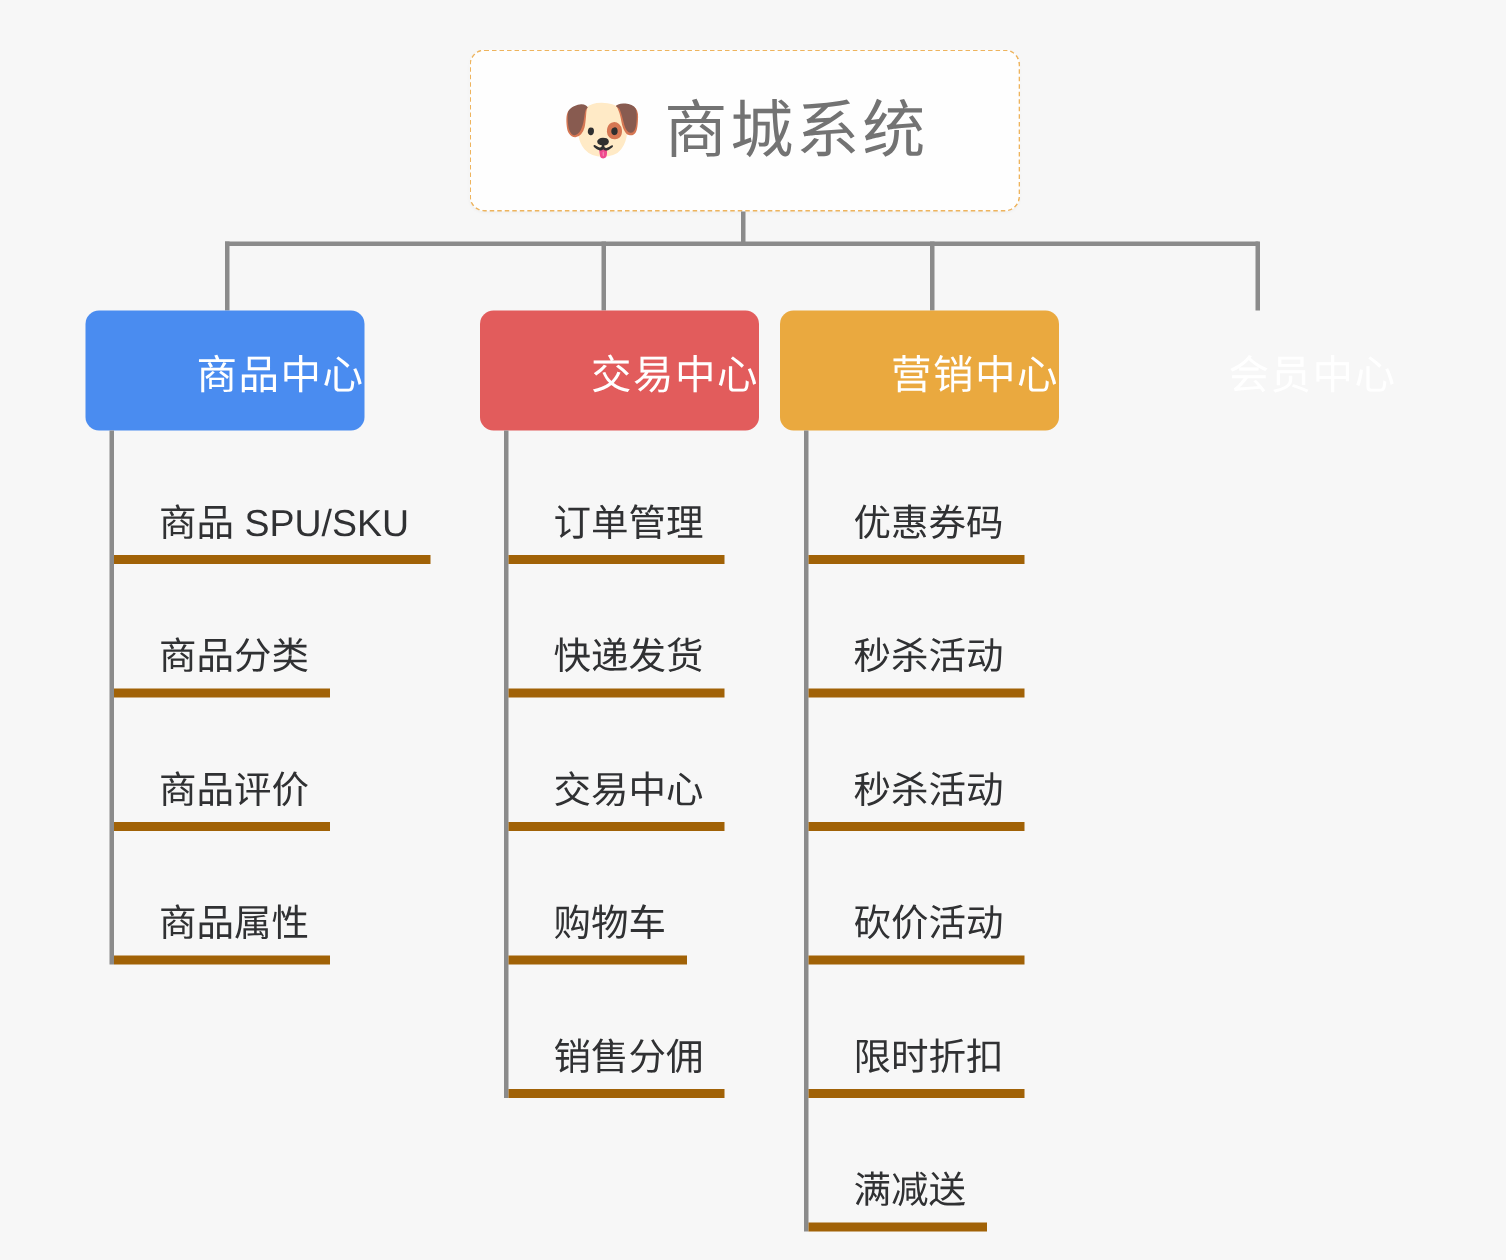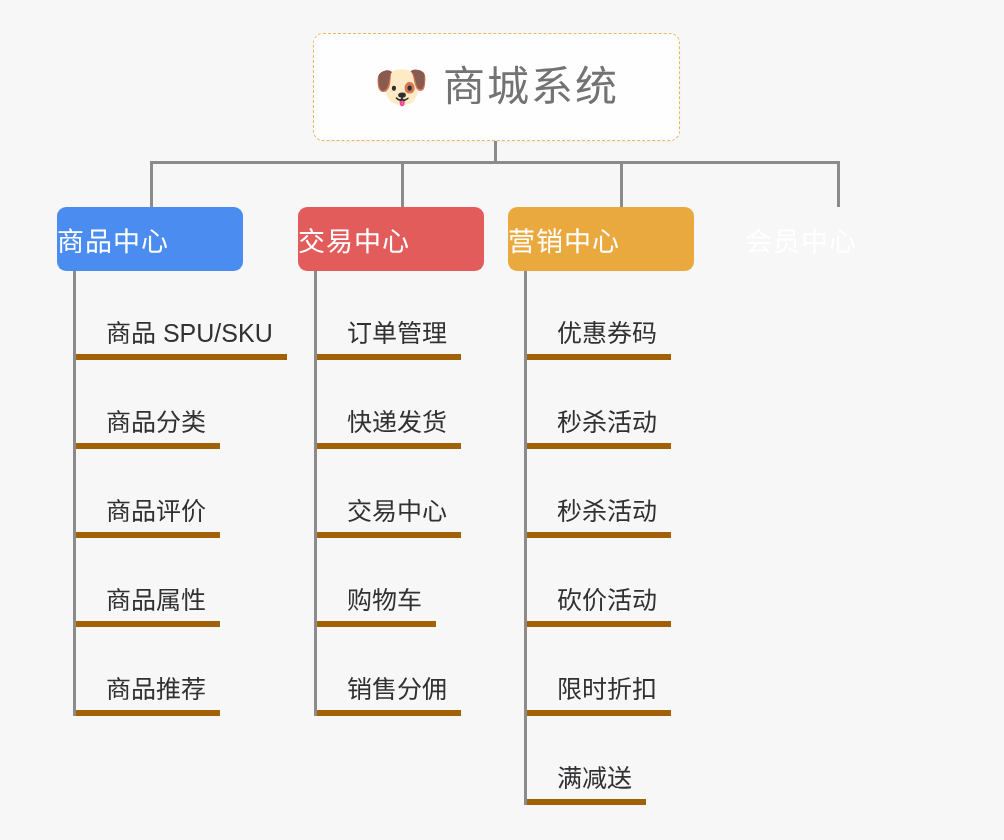--- a/index.html
+++ b/index.html
@@ -80,32 +80,32 @@
   .conn-drop.c3 { left: 620px; }
   .conn-drop.c4 { left: 837px; }
 
   
   .column {
     position: absolute;
     top: 207px;
     width: 230px;
   }
   .column.col-1 { left: 57px; }
-  .column.col-2 { left: 298px; }
-  .column.col-3 { left: 508px; }
+  .column.col-2 { left: 320px; }
+  .column.col-3 { left: 520px; }
   .column.col-4 { left: 745px; }
 
   .cat-header {
     width: 186px;
-    height: 64px;
+    height: 80px;
     box-sizing: border-box;
     border-radius: 9px;
     display: flex;
     align-items: center;
-    justify-content: flex-start;
+    justify-content: flex-end;
     color: #ffffff;
     font-size: 27px;
     letter-spacing: 1px;
     white-space: nowrap;
   }
   .column.col-3 .cat-header,
   .column.col-4 .cat-header { width: 186px; }
 
   
   .leaf-list {
@@ -161,23 +161,20 @@
         </li>
         <li class="leaf-item">
           <span class="leaf-label">商品分类</span>
         </li>
         <li class="leaf-item">
           <span class="leaf-label">商品评价</span>
         </li>
         <li class="leaf-item">
           <span class="leaf-label">商品属性</span>
         </li>
-        <li class="leaf-item">
-          <span class="leaf-label">商品推荐</span>
-        </li>
       </ul>
     </div>
   <div class="column col-2">
       <div class="cat-header" style="background: rgb(226, 92, 92);">
         <span>交易中心</span>
       </div>
       <ul class="leaf-list">
         <li class="leaf-item">
           <span class="leaf-label">订单管理</span>
         </li>

